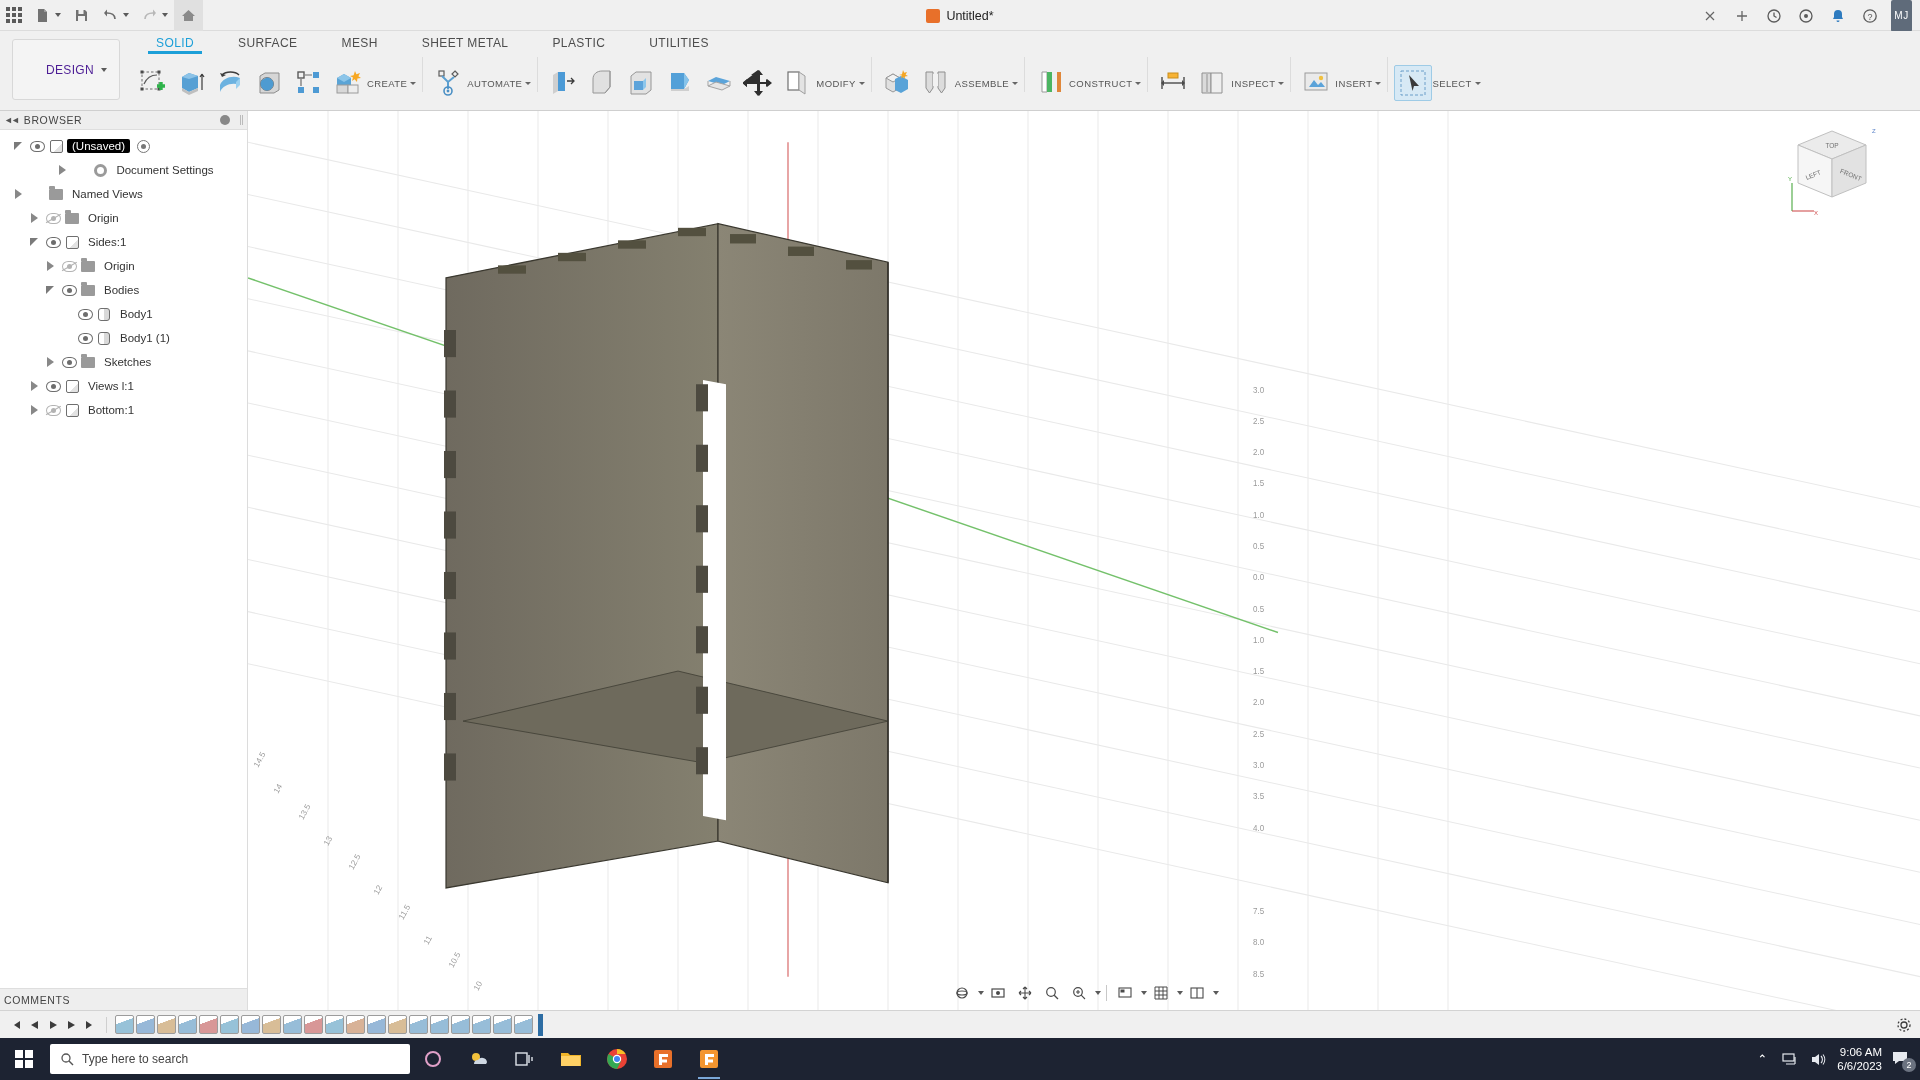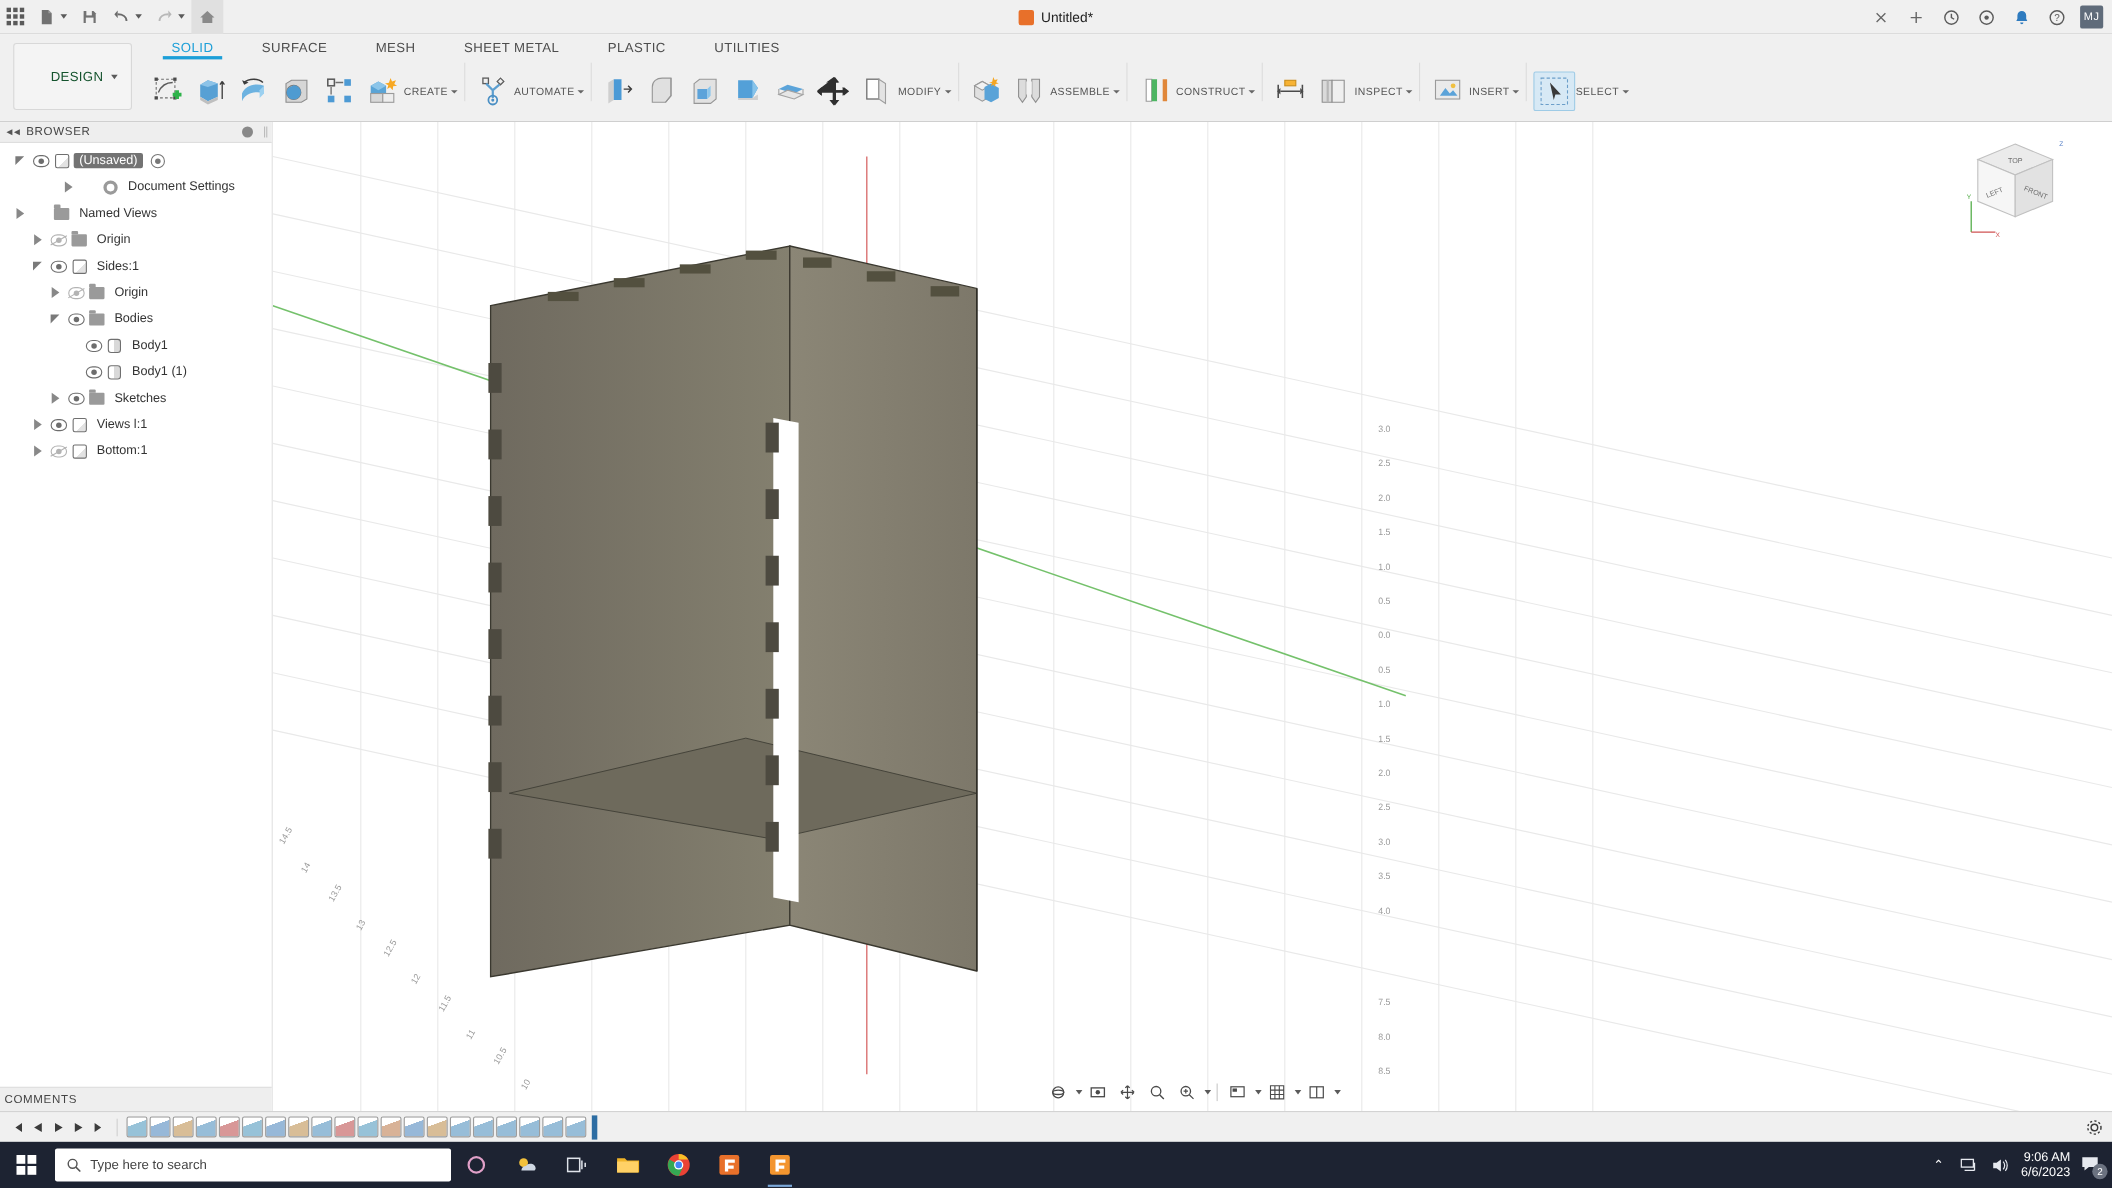--- a/index.html
+++ b/index.html
@@ -44,30 +44,30 @@
   .grid-icon i { background:#5a5a5a; display:block; width:4px; height:4px; }
   .caret { width:0;height:0;border-left:3.5px solid transparent;border-right:3.5px solid transparent;border-top:4px solid #5a5a5a; margin-left:2px;}
   .ic { width:17px; height:17px; display:inline-block; position:relative; }
 
   .doc-tabs { position:absolute; left:0; right:0; top:0; height:31px; display:flex; align-items:center; justify-content:center; pointer-events:none;}
   .doc-tab { display:flex; align-items:center; gap:6px; padding:4px 10px; pointer-events:auto; }
   .doc-tab .cube { width:14px;height:14px; background:#e8702a; border-radius:2px; }
   .doc-tab .lbl { font-size:12.5px; color:#222; }
   .tabs-right { position:absolute; right:2px; top:0; height:31px; display:flex; align-items:center; gap:2px;}
   .tr-btn { width:30px; height:26px; display:flex; align-items:center; justify-content:center; color:#4a4a4a; font-size:14px;}
-  .avatar { width:21px;height:21px;border-radius:2px;background:#5f6b7a;color:#fff;font-size:10px;
+  .avatar { width:21px;height:32px;border-radius:2px;background:#5f6b7a;color:#fff;font-size:10px;
             display:flex;align-items:center;justify-content:center; margin:0 6px 0 4px; letter-spacing:.5px;}
 
   
   .ribbon { height:80px; background:#f0f0f0; border-bottom:1px solid #cfcfcf; display:flex; flex:0 0 auto; position:relative;}
   .design-box {
     width:108px; margin:8px 6px 10px 12px; border:1px solid #d8d8d8; border-radius:3px;
     background:#f4f4f4; display:flex; align-items:center; justify-content:center; gap:5px;
   }
-  .design-box .t { font-size:12px; color:#14532d; letter-spacing:.3px;margin-left:21px; }
+  .design-box .t { font-size:12px; color:#4c1d95; letter-spacing:.3px;margin-left:21px; }
   .ribbon-main { flex:1; display:flex; flex-direction:column; }
   .tabrow { height:22px; display:flex; align-items:flex-end; gap:0px; padding-left:8px;}
   .rtab { padding:0 22px 3px 22px; font-size:12px; color:#4d4d4d; letter-spacing:.4px; position:relative; cursor:default;}
   .rtab.active { color:#1c9fd8; }
   .rtab.active::after{ content:""; position:absolute; left:14px; right:14px; bottom:-1px; height:3px; background:#1c9fd8;}
   .panelrow { flex:1; display:flex; align-items:flex-start; padding-left:8px; }
   .panel { display:flex; flex-direction:row; align-items:center; height:100%; }
   .panel .icons { display:flex; align-items:center; gap:1px; padding-top:3px; height:38px;}
   .panel .plabel { font-size:9.5px; color:#555; letter-spacing:.4px; display:flex; align-items:center; gap:3px; margin-top:4px;}
   .panel .plabel .c2 { width:0;height:0;border-left:3px solid transparent;border-right:3px solid transparent;border-top:3.5px solid #666;}
@@ -100,21 +100,21 @@
   .eye .ball{ position:absolute; inset:0; border:1.4px solid #6d6d6d; border-radius:50% / 60%;}
   .eye .pup { position:absolute; left:5px; top:3px; width:5px;height:5px;border-radius:50%; background:#6d6d6d;}
   .eye.off .ball{ border-color:#b3b3b3;} .eye.off .pup{background:#b3b3b3;}
   .eye.off::after{content:""; position:absolute; left:-1px; top:5px; width:17px;height:1.4px;background:#b3b3b3; transform:rotate(-30deg);}
   .folder { width:14px;height:11px;background:#9a9a9a; border-radius:1px; position:relative;}
   .folder::before{content:"";position:absolute;left:0;top:-2.5px;width:6px;height:3px;background:#9a9a9a;border-radius:1px 1px 0 0;}
   .gear { width:13px;height:13px;border-radius:50%; border:3px solid #9a9a9a; position:relative;}
   .cyl { width:12px;height:13px;border:1.3px solid #6f6f6f;border-radius:3px; background:linear-gradient(90deg,#fff 45%,#d9d9d9 45%);}
   .rect3d { width:13px;height:13px;border:1.3px solid #6f6f6f; border-radius:2px; background:linear-gradient(135deg,#fff 60%,#e2e2e2 60%);}
   .tlabel { padding:1px 5px; border-radius:2px; color:#333;}
-  .trow.sel .tlabel{ background:#737373; color:#fff;}
+  .trow.sel .tlabel{ background:#000000; color:#fff;}
   .radio { width:13px;height:13px;border:1.5px solid #777;border-radius:50%; position:relative; margin-left:4px;}
   .radio::after{content:"";position:absolute;left:3px;top:3px;width:5px;height:5px;border-radius:50%;background:#777;}
   .comments {
     height:22px; background:#eeeeee; border-top:1px solid #dedede; display:flex; align-items:center;
     font-size:10.5px; letter-spacing:.6px; color:#444; padding:0 4px;
   }
   .comments .spacer{flex:1;}
 
   
   .canvas { flex:1; position:relative; background:#ffffff; overflow:hidden; }

